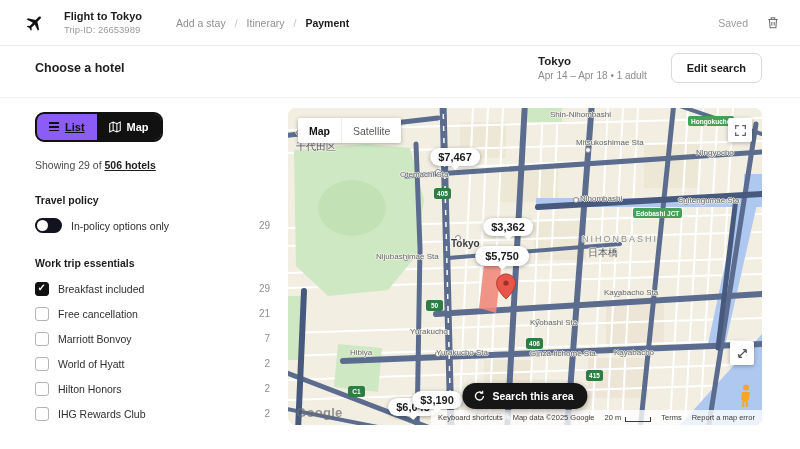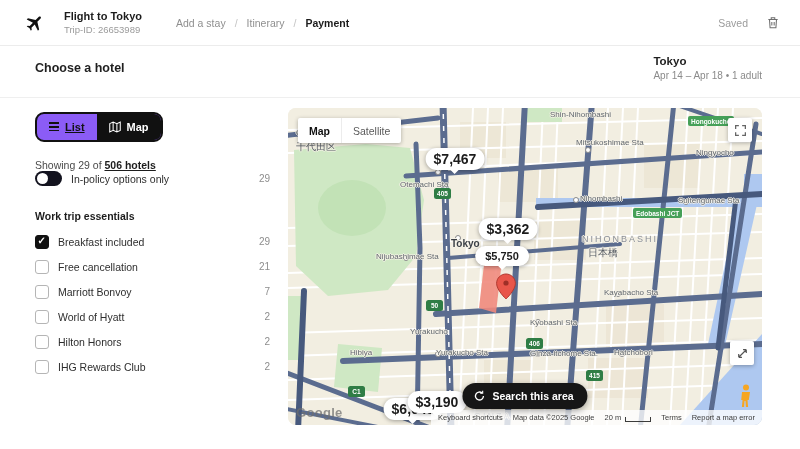--- a/index.html
+++ b/index.html
@@ -64,21 +64,21 @@
   .lbl { position:absolute; font-size:8px; color:#62686f; white-space:nowrap;
     text-shadow:-1px 0 #f6f2e7,1px 0 #f6f2e7,0 -1px #f6f2e7,0 1px #f6f2e7; pointer-events:none; }
   .lbl.jp { font-size:10px; color:#555b63; }
   .lbl.district { font-size:9px; letter-spacing:2px; color:#8a8f98; }
   .lbl.city { font-size:10px; font-weight:700; color:#3a3f46; }
   .shield { position:absolute; width:17px; height:11px; background:#2f7d45; border-radius:2.5px;
     color:#fff; font-size:6.5px; font-weight:700; display:flex; align-items:center; justify-content:center; }
   .badge { position:absolute; background:#46a058; border-radius:2px; color:#fff;
     font-size:6.5px; font-weight:700; padding:1.5px 3px; white-space:nowrap; }
   .pin { position:absolute; transform:translateX(-50%); background:#fff; border-radius:12px;
-    padding:3px 8px; font-size:14px; font-weight:700; color:#1c1c1c;
+    padding:3px 8px; font-size:11px; font-weight:700; color:#1c1c1c;
     box-shadow:0 1px 4px rgba(0,0,0,.35); cursor:pointer; white-space:nowrap; z-index:5; }
   .pin::after { content:""; position:absolute; left:50%; bottom:-4px; transform:translateX(-50%);
     border-left:5px solid transparent; border-right:5px solid transparent; border-top:5px solid #fff; }
   .pin.large { font-size:11px; padding:4px 10px; border-radius:14px; z-index:6; }
   .gm-type { position:absolute; left:10px; top:10px; display:flex; background:#fff; border-radius:2px;
     box-shadow:0 1px 4px rgba(0,0,0,.3); height:25px; z-index:7; }
   .gm-btn { display:flex; align-items:center; padding:0 11px; font-size:10.5px; cursor:pointer; }
   .gm-btn.active { font-weight:700; color:#111; }
   .gm-btn.inactive { color:#5a5a5a; border-left:1px solid #ececec; }
   .gm-sq { position:absolute; width:24px; height:24px; background:#fff; border-radius:2px;
@@ -132,20 +132,21 @@
     </div>
   </div>
 
   <div class="subheader">
     <div class="page-title">Choose a hotel</div>
     <div class="search-summary">
       <div>
         <div class="dest">Tokyo</div>
         <div class="dates">Apr 14 – Apr 18 • 1 adult</div>
       </div>
+      <button class="edit-btn">Edit search</button>
     </div>
   </div>
 
   <div class="sidebar">
     <div class="seg-control">
       <div class="seg list-seg">
         <span class="list-icon">
             <i></i>
             <i></i>
             <i></i>
@@ -159,20 +160,21 @@
           </svg>
         </span>
         <span>Map</span>
       </div>
     </div>
 
     <div class="results-line">
       <span>Showing 29 of </span><span class="results-link">506 hotels</span>
     </div>
 
+    <div class="sec-title">Travel policy</div>
     <div class="f-row">
       <div class="toggle">
           <div class="knob"></div>
         </div>
       <span class="f-label">In-policy options only</span>
       <span class="f-count">29</span>
     </div>
 
     <div class="sec-title">Work trip essentials</div>
     <div class="f-row">
@@ -283,34 +285,34 @@
       <polygon points="197,148 214,152 208,205 191,200" fill="#ef8a7d" opacity="0.9"></polygon>
       <path d="M218,166 c-5.2,0 -9.4,4.2 -9.4,9.4 c0,6.8 9.4,15.6 9.4,15.6 s9.4,-8.8 9.4,-15.6 c0,-5.2 -4.2,-9.4 -9.4,-9.4 z" fill="#e8564a" stroke="#b03a30" stroke-width="1"></path>
       <circle cx="218" cy="175" r="2.6" fill="#9e2f27"></circle>
     </svg>
 
     <span class="lbl" style="left:8px;top:20px">Chiyoda City</span>
     <span class="lbl jp" style="left:8px;top:32px">千代田区</span>
     <span class="lbl" style="left:262px;top:2px">Shin-Nihombashi</span>
     <span class="lbl" style="left:288px;top:30px">Mitsukoshimae Sta</span>
     <span class="lbl" style="left:408px;top:40px">Ningyocho</span>
-    <span class="lbl" style="left:112px;top:72px">Otemachi Sta</span>
+    <span class="lbl" style="left:112px;top:62px">Otemachi Sta</span>
     <span class="lbl" style="left:292px;top:86px">Nihombashi</span>
     <span class="lbl" style="left:390px;top:88px">Suitengumae Sta</span>
     <span class="lbl district" style="left:294px;top:126px">NIHONBASHI</span>
     <span class="lbl jp" style="left:300px;top:138px">日本橋</span>
     <span class="lbl city" style="left:163px;top:130px">Tokyo</span>
     <span class="lbl" style="left:88px;top:144px">Nijubashimae Sta</span>
     <span class="lbl" style="left:316px;top:180px">Kayabacho Sta</span>
     <span class="lbl" style="left:242px;top:210px">Kyobashi Sta</span>
     <span class="lbl" style="left:122px;top:219px">Yurakucho</span>
     <span class="lbl" style="left:148px;top:240px">Yurakucho Sta</span>
     <span class="lbl" style="left:62px;top:240px">Hibiya</span>
     <span class="lbl" style="left:242px;top:241px">Ginza-itchome Sta.</span>
-    <span class="lbl" style="left:326px;top:240px">Hatchobori</span>
+    <span class="lbl" style="left:326px;top:240px">Kayabacho</span>
     <span class="lbl district" style="left:186px;top:303px">GINZA</span>
 
     <span class="shield" style="left:146px;top:80px">405</span>
     <span class="shield" style="left:138px;top:192px">50</span>
     <span class="shield" style="left:238px;top:230px">406</span>
     <span class="shield" style="left:298px;top:262px">415</span>
     <span class="shield" style="left:60px;top:278px">C1</span>
 
     <span class="badge" style="left:400px;top:8px">Hongokucho</span>
     <span class="badge" style="left:345px;top:100px">Edobashi JCT</span>

